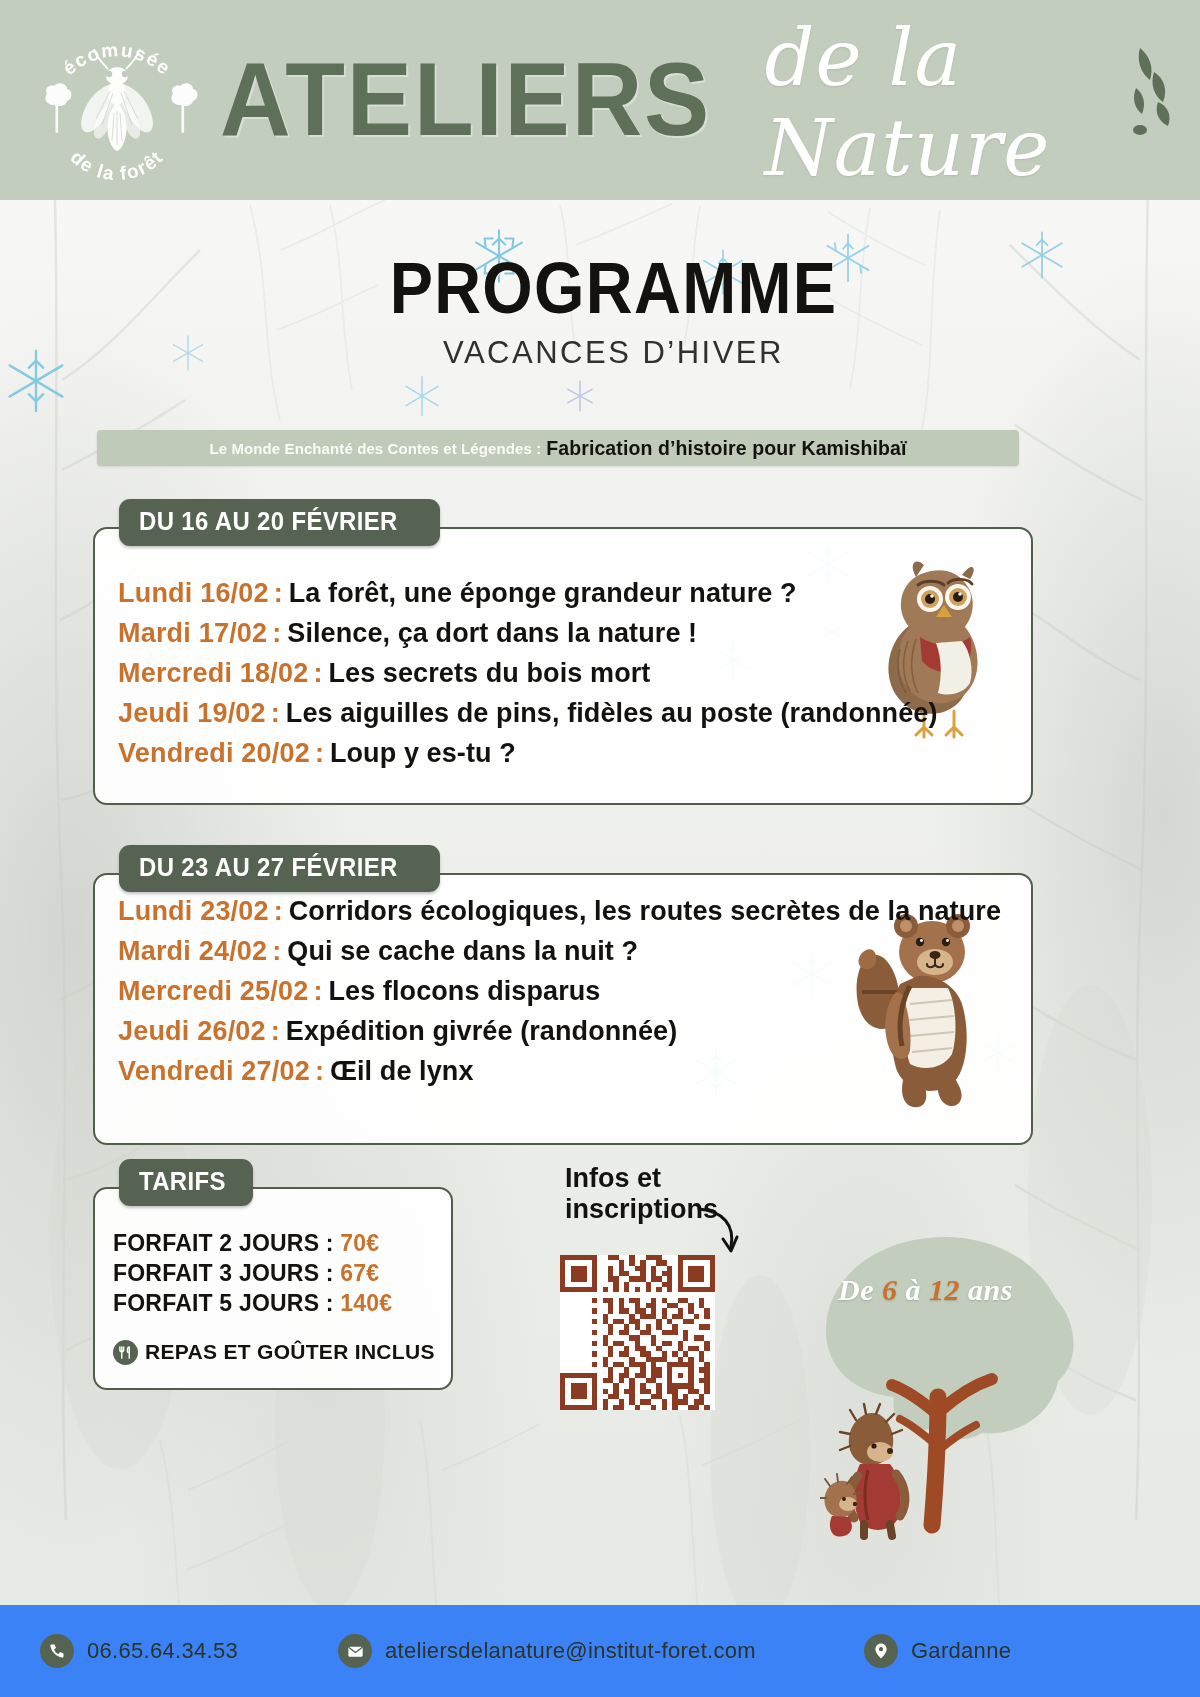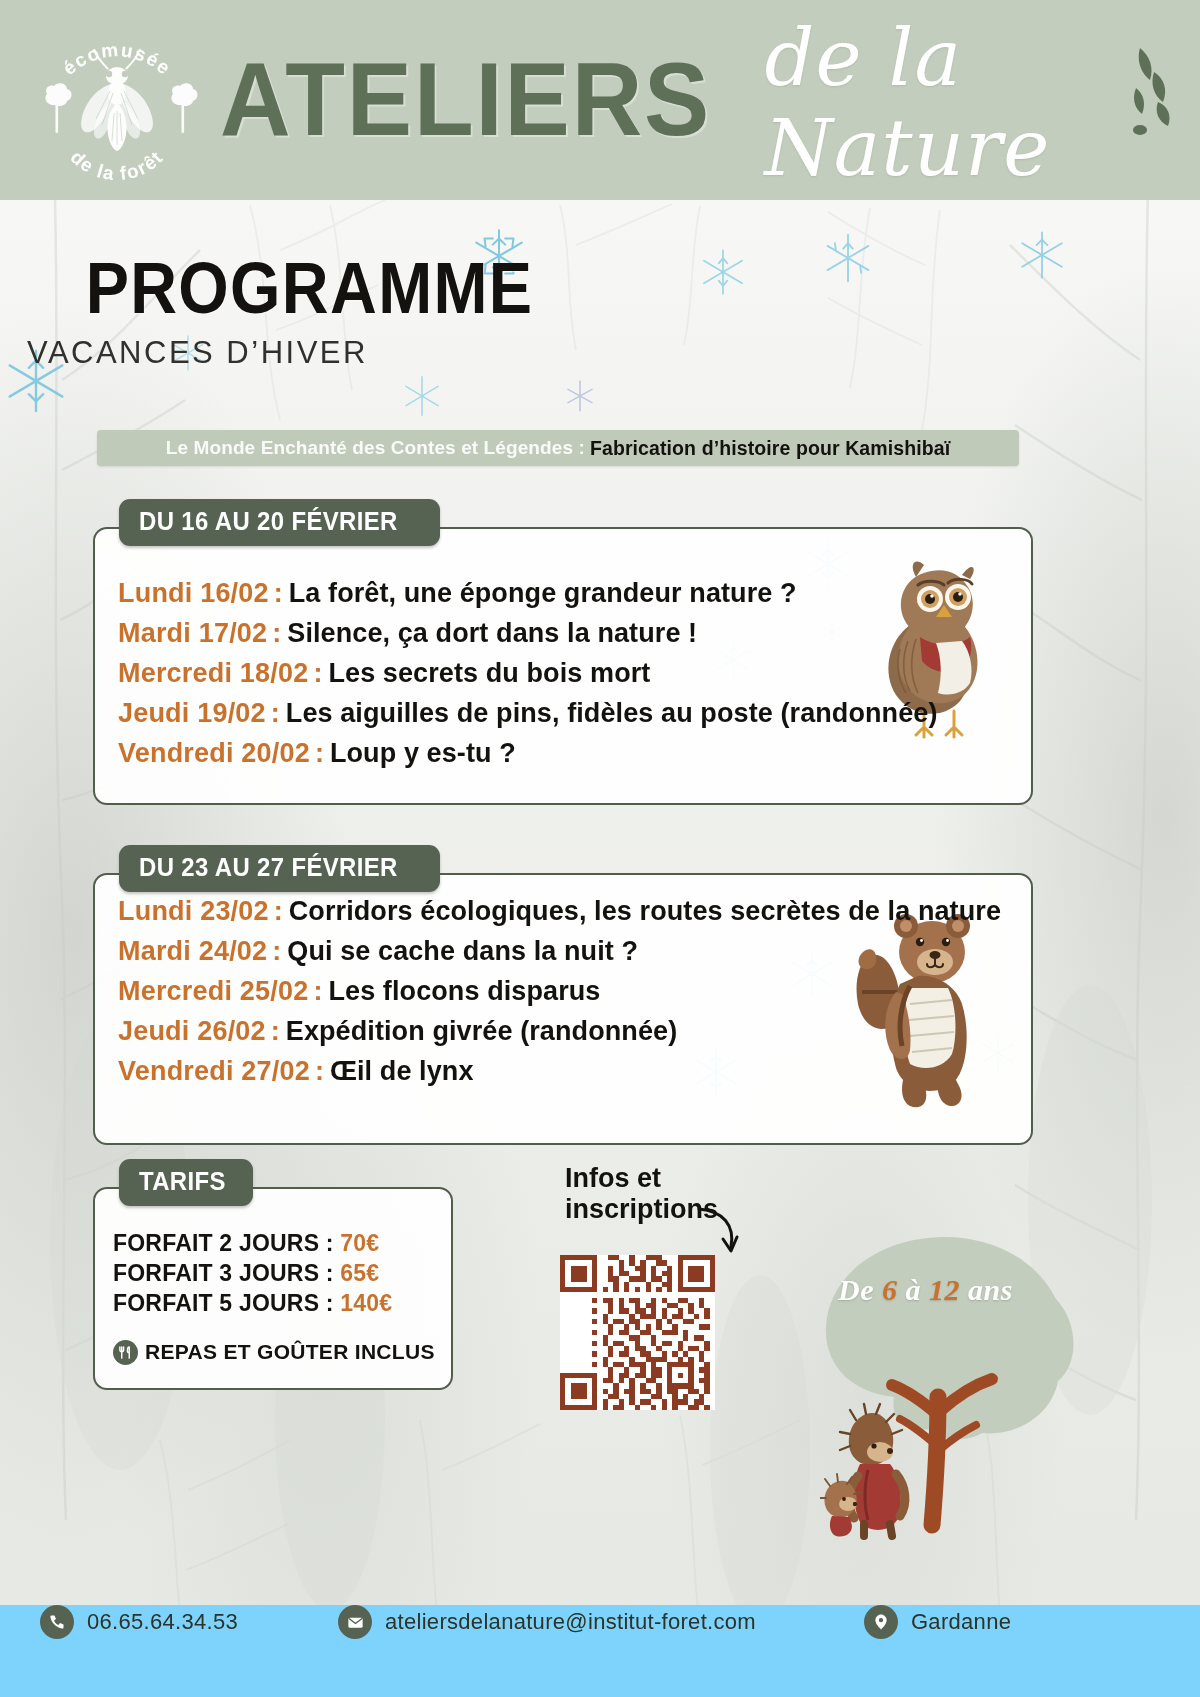--- a/index.html
+++ b/index.html
@@ -88,20 +88,21 @@
     position: absolute;
     right: 24px; top: 42px;
     width: 70px; height: 100px;
   }
 
   
   .programme-wrap {
     position: absolute;
     left: 0; top: 252px;
     width: 1200px;
+    text-align: center;
     z-index: 4;
     padding-left: 27px;
   }
   .programme-title {
     font-family: "Liberation Sans Narrow", "Liberation Sans", sans-serif;
     font-weight: 700;
     font-size: 72px;
     letter-spacing: 1.5px;
     color: #14120f;
     transform: scaleX(.9);
@@ -125,21 +126,21 @@
     background: #c0cab9;
     border-radius: 4px;
     display: flex;
     align-items: center;
     justify-content: center;
     gap: 0;
     z-index: 5;
     box-shadow: 0 1px 2px rgba(90,100,85,.18);
   }
   .theme-light {
-    font-size: 19px;
+    font-size: 15px;
     font-weight: 700;
     color: #fafbf9;
     letter-spacing: .1px;
   }
   .theme-bold {
     font-size: 19.5px;
     font-weight: 700;
     color: #14120f;
     letter-spacing: .1px;
     margin-left: 5px;
@@ -304,23 +305,23 @@
   .mascot { position: absolute; z-index: 4; }
   #mascot-owl  { left: 862px; top: 555px;  width: 160px; height: 200px; }
   #mascot-bear { left: 840px; top: 900px;  width: 160px; height: 215px; }
   #mascot-hh   { left: 820px; top: 1400px; width: 120px; height: 140px; }
 
   
   .footer {
     position: absolute;
     left: 0; bottom: 0;
     width: 1200px; height: 92px;
-    background: #7dd3fc;
+    background: #3b82f6;
     display: flex;
-    align-items: flex-start;
+    align-items: center;
     z-index: 6;
   }
   .footer-item {
     display: flex;
     align-items: center;
     gap: 13px;
     font-family: "Liberation Sans Narrow", "Liberation Sans", sans-serif;
     font-weight: 400;
     font-size: 22px;
     color: #2c3329;
@@ -701,21 +702,21 @@
   <div class="date-badge" id="badge-3">
     <span>TARIFS</span>
   </div>
   <div class="tarifs-body">
     <div class="tarif-row">
       <span>FORFAIT 2 JOURS :</span>
       <span class="tarif-price">70€</span>
     </div>
     <div class="tarif-row">
       <span>FORFAIT 3 JOURS :</span>
-      <span class="tarif-price">65€</span>
+      <span class="tarif-price">67€</span>
     </div>
     <div class="tarif-row">
       <span>FORFAIT 5 JOURS :</span>
       <span class="tarif-price">140€</span>
     </div>
     <div class="tarif-note">
       <span class="meal-icon">
         <svg width="15" height="15" viewBox="0 0 16 16">
           <g stroke="#ffffff" stroke-width="1.5" stroke-linecap="round" fill="none">
             <path d="M4 2 V7 M4 7 C2.6 7 2 6 2 5 V2 M6 2 V5 C6 6 5.4 7 4 7 M4 7 V14"></path>

